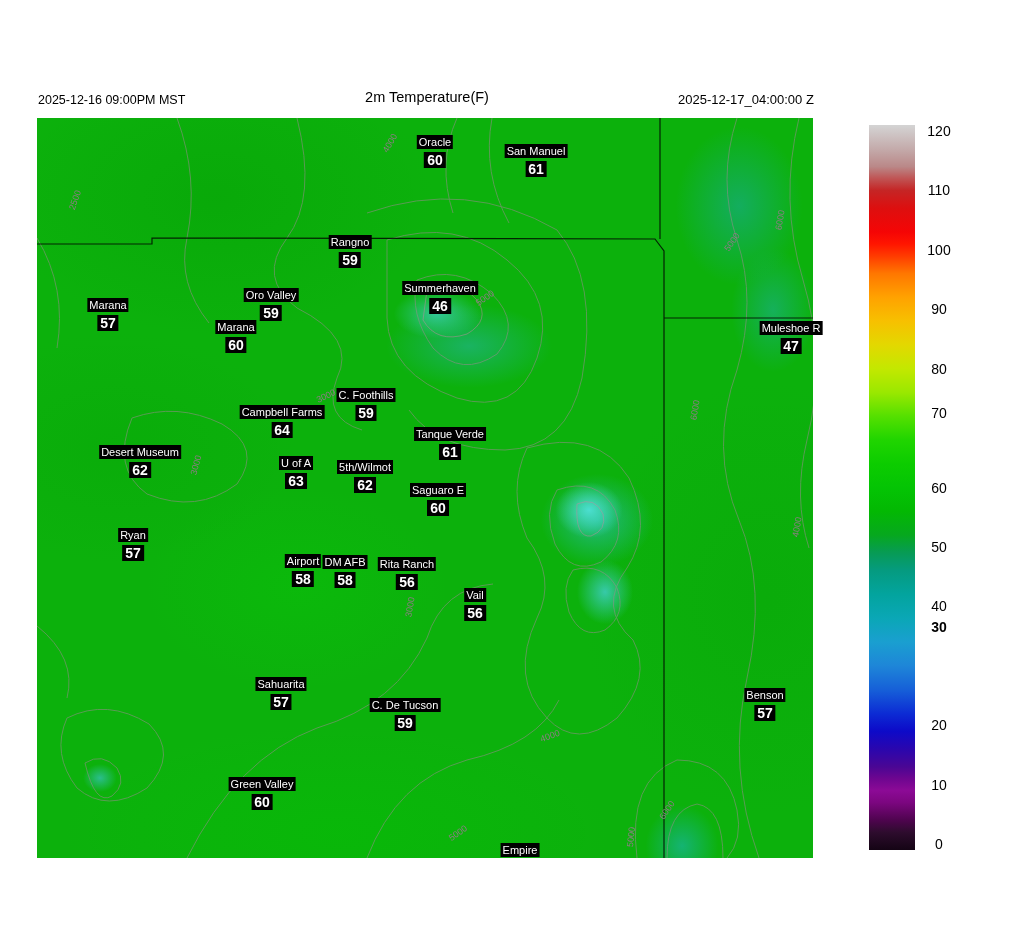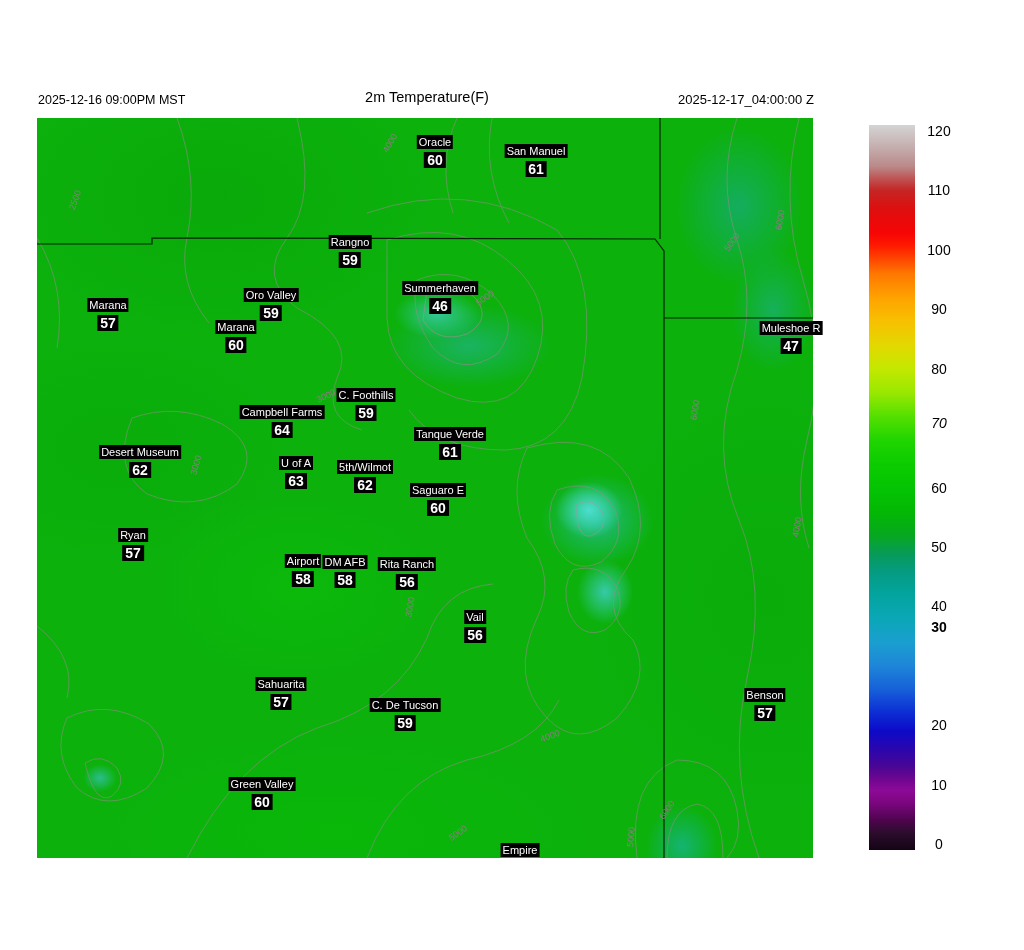--- a/index.html
+++ b/index.html
@@ -161,21 +161,21 @@
         <div class="st-val">57</div>
       </div>
       <div class="station" style="left: 266px; top: 445px;">
         <div class="st-name">Airport</div>
         <div class="st-val">58</div>
       </div>
       <div class="station" style="left: 370px; top: 448px;">
         <div class="st-name">Rita Ranch</div>
         <div class="st-val">56</div>
       </div>
-      <div class="station" style="left: 438px; top: 501px; border-radius: 9px;">
+      <div class="station" style="left: 438px; top: 479px; border-radius: 9px;">
         <div class="st-name">Vail</div>
         <div class="st-val">56</div>
       </div>
       <div class="station" style="left: 244px; top: 568px;">
         <div class="st-name">Sahuarita</div>
         <div class="st-val">57</div>
       </div>
       <div class="station" style="left: 368px; top: 589px; text-decoration: underline;">
         <div class="st-name">C. De Tucson</div>
         <div class="st-val">59</div>
@@ -207,21 +207,21 @@
       <div class="clabel" style="left: 594px; top: 719px; --r: -85deg;">5000</div>
     </div>
 
   <div class="cbar" style="background: linear-gradient(rgb(212, 212, 212) 0%, rgb(196, 171, 171) 3.28%, rgb(186, 136, 136) 5.74%, rgb(192, 84, 84) 7.38%, rgb(197, 37, 37) 9.02%, rgb(221, 15, 15) 11.48%, rgb(245, 5, 5) 14.75%, rgb(255, 21, 0) 16.39%, rgb(255, 58, 0) 18.03%, rgb(255, 119, 0) 20.49%, rgb(255, 162, 0) 23.77%, rgb(247, 192, 0) 27.05%, rgb(227, 216, 0) 30.33%, rgb(195, 232, 0) 33.61%, rgb(154, 232, 0) 36.89%, rgb(85, 224, 0) 40.16%, rgb(32, 213, 0) 43.44%, rgb(12, 204, 0) 46.72%, rgb(4, 196, 4) 50%, rgb(3, 184, 3) 53.28%, rgb(6, 168, 30) 56.56%, rgb(7, 155, 85) 59.02%, rgb(5, 155, 128) 61.48%, rgb(3, 164, 158) 64.75%, rgb(10, 167, 182) 68.03%, rgb(26, 159, 208) 71.31%, rgb(30, 134, 216) 74.59%, rgb(22, 96, 216) 77.87%, rgb(12, 44, 212) 81.15%, rgb(13, 10, 200) 83.61%, rgb(42, 6, 174) 86.07%, rgb(74, 6, 148) 88.52%, rgb(110, 6, 144) 90.16%, rgb(140, 10, 150) 91.8%, rgb(124, 6, 128) 93.44%, rgb(78, 4, 78) 95.9%, rgb(46, 12, 46) 97.54%, rgb(20, 4, 20) 100%);"></div>
 
 <div class="cbar-tick" style="top: 131px;">120</div>
     <div class="cbar-tick" style="top: 190.42px;">110</div>
     <div class="cbar-tick" style="top: 249.84px;">100</div>
     <div class="cbar-tick" style="top: 309.26px;">90</div>
     <div class="cbar-tick" style="top: 368.68px;">80</div>
-    <div class="cbar-tick" style="top: 423px; font-style: italic;">70</div>
+    <div class="cbar-tick" style="top: 413px;">70</div>
     <div class="cbar-tick" style="top: 487.52px;">60</div>
     <div class="cbar-tick" style="top: 546.94px;">50</div>
     <div class="cbar-tick" style="top: 606.36px;">40</div>
     <div class="cbar-tick" style="top: 627px; font-weight: bold;">30</div>
     <div class="cbar-tick" style="top: 725.2px;">20</div>
     <div class="cbar-tick" style="top: 784.62px;">10</div>
     <div class="cbar-tick" style="top: 844.04px;">0</div>
   </div>
 
 </body></html>

